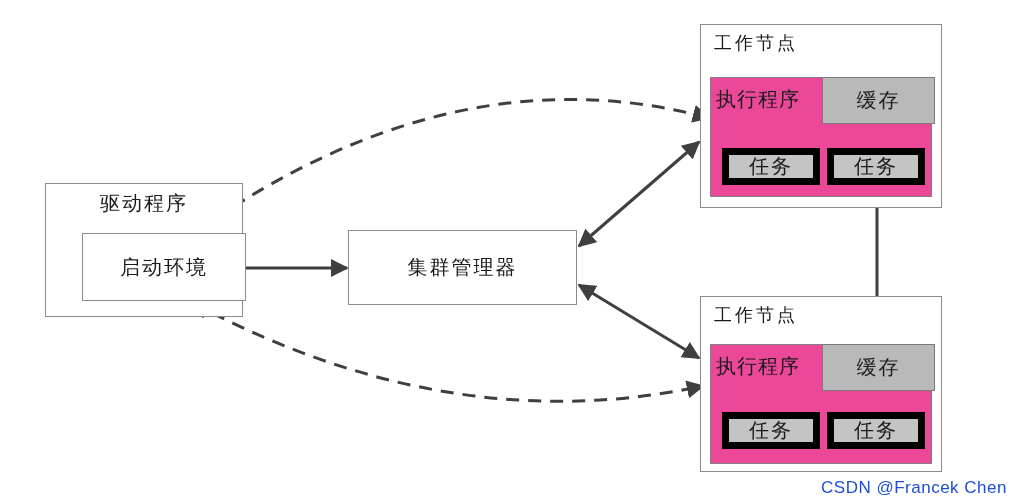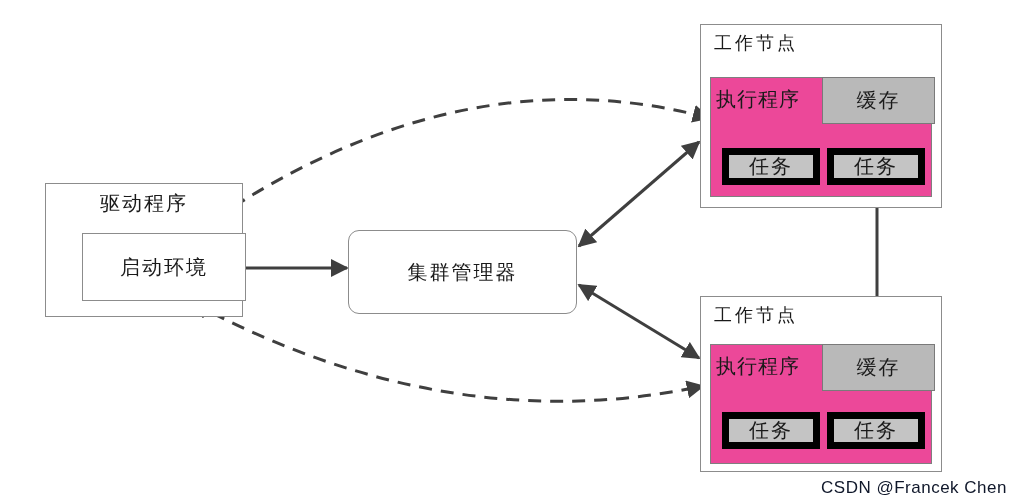--- a/index.html
+++ b/index.html
@@ -70,21 +70,21 @@
     background: #c4c4c4;
     border: 7px solid #000000;
     font-size: 20px;
   }
   .watermark {
     position: absolute;
     right: 8px;
     bottom: 4px;
     font-family: "Liberation Sans", sans-serif;
     font-size: 17px;
-    color: #0f172a;
+    color: #1d4ed8;
     letter-spacing: 0.5px;
   }
 </style>
 </head>
 <body>
 
 <div class="canvas">
 
   <svg class="arrow-layer" viewBox="0 0 1015 502" xmlns="http://www.w3.org/2000/svg">
     <defs>
@@ -100,21 +100,21 @@
     <path d="M 193 303 Q 449 440 703 386" fill="none" stroke="#3f3f3f" stroke-width="3" stroke-dasharray="13 9" marker-start="url(#ah)" marker-end="url(#ah)"></path>
   </svg>
 
   <div class="box" style="left:45px; top:183px; width:198px; height:134px;">
     <div class="box-title">驱动程序</div>
     <div class="box center-label" style="left:12px; top:49px; width:164px; height:68px;margin-left:24px;">
       <span>启动环境</span>
     </div>
   </div>
 
-  <div class="box center-label" style="left:348px; top:230px; width:229px; height:84px;border-radius:11px;">
+  <div class="box center-label" style="left:348px; top:230px; width:229px; height:75px;">
     <span>集群管理器</span>
   </div>
 
   <div class="box" style="left:700px; top:24px; width:242px; height:184px;">
     <div class="worker-title">工作节点</div>
     <div class="box executor" style="left:9px; top:52px; width:222px; height:120px;">
       <div class="executor-label">执行程序</div>
       <div class="box cache center-label" style="left:111px; top:-1px; width:113px; height:47px;">
         <span>缓存</span>
       </div>

